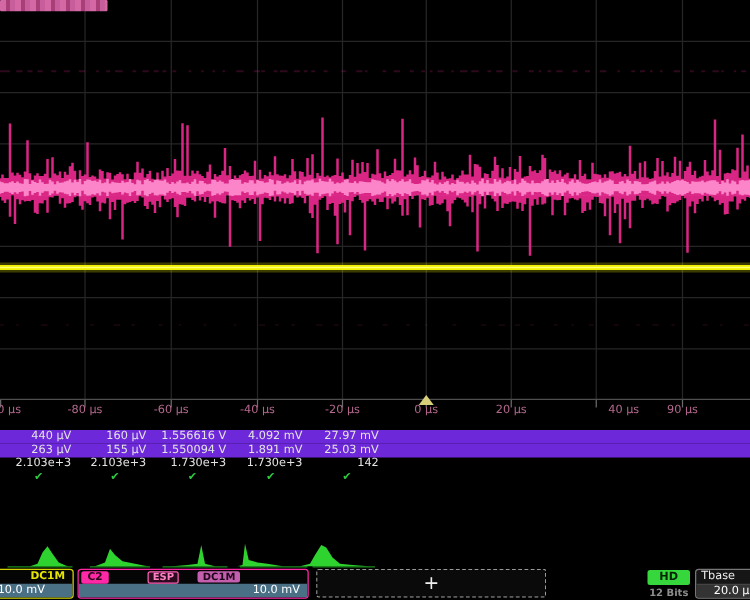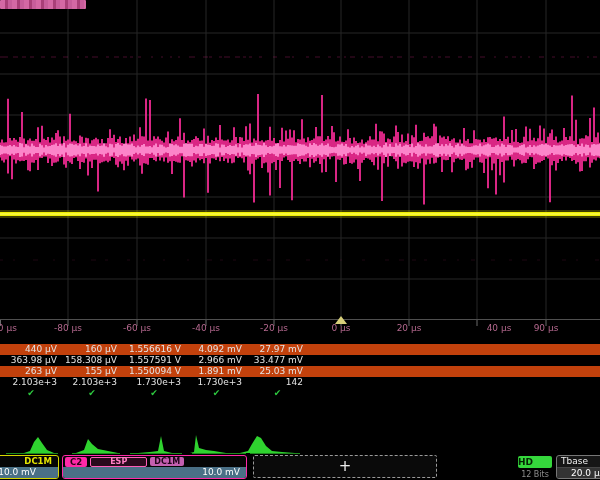--- a/index.html
+++ b/index.html
@@ -23,52 +23,52 @@
     font-size:9px;color:#b4688e;white-space:nowrap;
   }
   .trig-marker{
     position:absolute;top:316px;left:335px;width:0;height:0;
     border-left:6px solid transparent;border-right:6px solid transparent;
     border-bottom:8px solid #d8cf7a;
   }
   
   .meas-table{position:absolute;left:0;top:344px;width:600px;font-size:9px;color:#e4e4e4;}
   .mrow{display:grid;grid-template-columns:62px 60px 64px 61px 61px 63px 57px 57px 57px 58px;height:11px;line-height:11px;}
-  .mrow.stripe{background:#c2410c;}
+  .mrow.stripe{background:#6d28d9;}
   .hcell{text-align:center;color:#c9c9c9;white-space:nowrap;overflow:hidden;}
   .hcell.dim{color:#3f3f3f;}
   .vcell{text-align:right;padding-right:5px;white-space:nowrap;}
   .scell{text-align:center;color:#2ecc40;font-size:9px;}
   
   .histicons{position:absolute;left:0;top:432px;}
   
   .bottom-bar{position:absolute;left:0;top:455px;width:477px;height:25px;}
   .descbox{position:absolute;top:0;height:22px;border-radius:3px;overflow:hidden;background:#050505;}
   .descbox .toprow{height:11px;line-height:11px;font-size:8.5px;font-weight:bold;}
   .descbox .valrow{height:11px;line-height:11px;font-size:9px;color:#fff;background:#4a7086;text-align:right;}
   .c1box{left:-62px;width:119px;border:1px solid #d6d600;}
   .c1box .toprow{color:#e6e600;text-align:right;padding-right:6px;}
   .c1box .valrow{padding-right:22px;}
   .c2box{left:62px;width:183px;border:1px solid #ff29a8;}
-  .c2box .toprow{display:flex;align-items:center;gap:3px;padding-left:2px;}
+  .c2box .toprow{display:flex;align-items:center;gap:15px;padding-left:2px;}
   .tag-c2{background:#ff29a8;color:#2a0216;padding:0 5px;border-radius:2px;height:10px;line-height:10px;}
-  .badge-esp{border:1px solid #ff5fb8;color:#ff7fc4;background:#2a0a1c;padding:0 19px;border-radius:2px;height:8px;line-height:8px;margin-left:0;font-size:8px;}
+  .badge-esp{border:1px solid #ff5fb8;color:#ff7fc4;background:#2a0a1c;padding:0 3px;border-radius:2px;height:8px;line-height:8px;margin-left:16px;font-size:8px;}
   .badge-dc1m{background:#c45fb0;color:#20041a;padding:0 4px;border-radius:2px;height:9px;line-height:9px;font-size:8px;}
   .c2box .valrow{padding-right:6px;}
   .addbox{
     position:absolute;left:253px;top:0;width:182px;height:21px;
     border:1px dashed #9a9a9a;border-radius:2px;background:#0a0a0a;
     color:#eee;font-size:15px;line-height:20px;text-align:center;
   }
   .hd-badge{
     position:absolute;left:518px;top:1px;width:34px;height:12px;border-radius:2px;
     background:#35d73c;color:#052405;font-size:9px;font-weight:bold;
-    line-height:12px;
+    text-align:center;line-height:12px;
   }
-  .hd-bits{position:absolute;left:515px;top:15px;width:40px;text-align:center;font-size:8px;color:#8d8d8d;}
+  .hd-bits{position:absolute;left:515px;top:15px;width:40px;text-align:center;font-size:8px;color:#8d8d8d;font-weight:bold;}
   .tbasebox{left:556px;width:110px;border:1px solid #777;background:#161616;}
   .tbasebox .toprow{color:#eee;font-weight:normal;font-size:9px;padding-left:4px;border-bottom:1px solid #444;}
   .tbasebox .valrow{background:#333;color:#fff;text-align:left;padding-left:14px;}
 </style>
 </head>
 <body>
 
 <div class="screen">
 
   <svg class="grid-svg" width="600" height="330">
@@ -104,32 +104,20 @@
   </div>
   <div class="trig-marker"></div>
 
   <div class="meas-table">
     <div class="mrow stripe">
       <div class="vcell">440 µV</div>
       <div class="vcell">160 µV</div>
       <div class="vcell">1.556616 V</div>
       <div class="vcell">4.092 mV</div>
       <div class="vcell">27.97 mV</div>
-      <div></div>
-        <div></div>
-        <div></div>
-        <div></div>
-        <div></div>
-    </div>
-    <div class="mrow">
-      <div class="vcell">363.98 µV</div>
-      <div class="vcell">158.308 µV</div>
-      <div class="vcell">1.557591 V</div>
-      <div class="vcell">2.966 mV</div>
-      <div class="vcell">33.477 mV</div>
       <div></div>
         <div></div>
         <div></div>
         <div></div>
         <div></div>
     </div>
     <div class="mrow stripe">
       <div class="vcell">263 µV</div>
       <div class="vcell">155 µV</div>
       <div class="vcell">1.550094 V</div>

